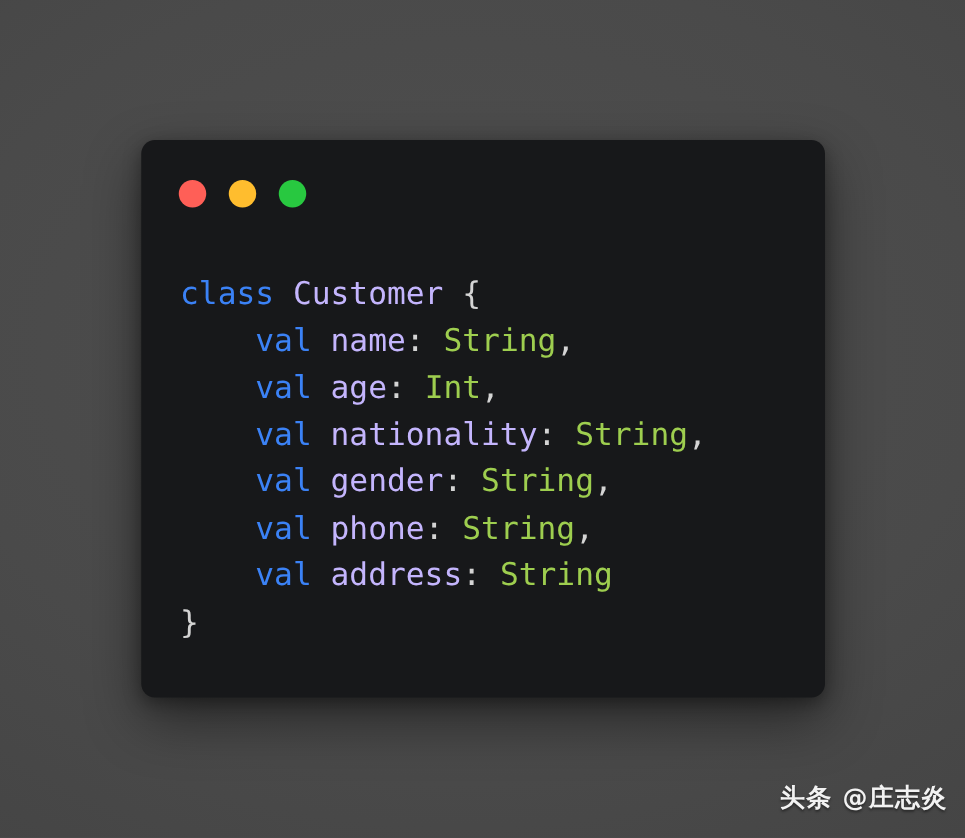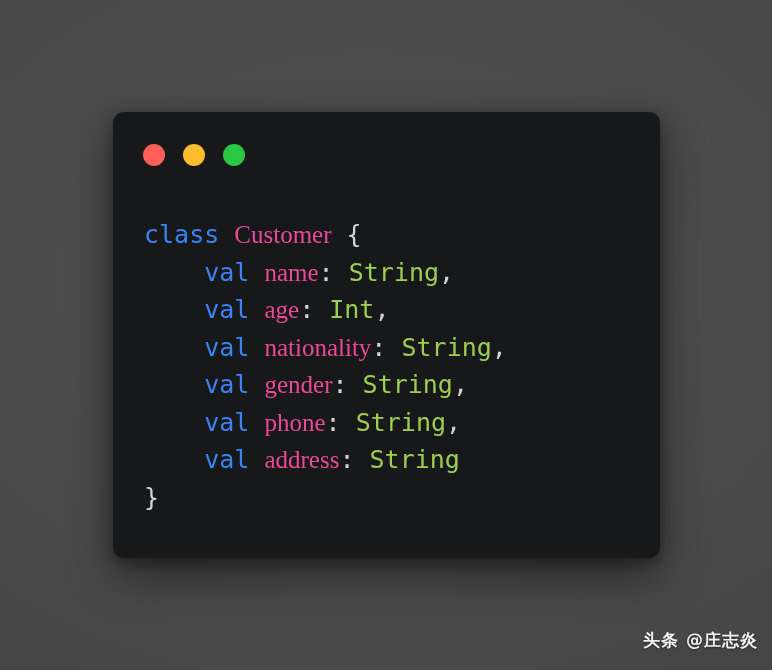--- a/index.html
+++ b/index.html
@@ -87,32 +87,32 @@
     letter-spacing: 0px;
   }
 
   .code-line {
     white-space: pre;
     height: 37.5px;
   }
 
   
   .tok-keyword { color: #3b82f6; }
-  .tok-ident   { color: #ec4899; font-family: Liberation Serif, serif; }
+  .tok-ident   { color: #c4b5fd; }
   .tok-type    { color: #9ece4f; }
   .tok-punct   { color: #d4d4d4; }
   .tok-plain   { color: #d4d4d4; }
 
   
   .watermark {
     position: absolute;
     right: 14px;
     bottom: 18px;
     color: #f2f2f2;
-    font-size: 17px;
+    font-size: 20px;
     font-family: "DejaVu Sans", "Liberation Sans", sans-serif;
     font-weight: bold;
     letter-spacing: 1px;
     white-space: nowrap;
     text-shadow: 0 1px 2px rgba(0,0,0,0.45);
   }
 </style>
 </head>
 <body>
 

